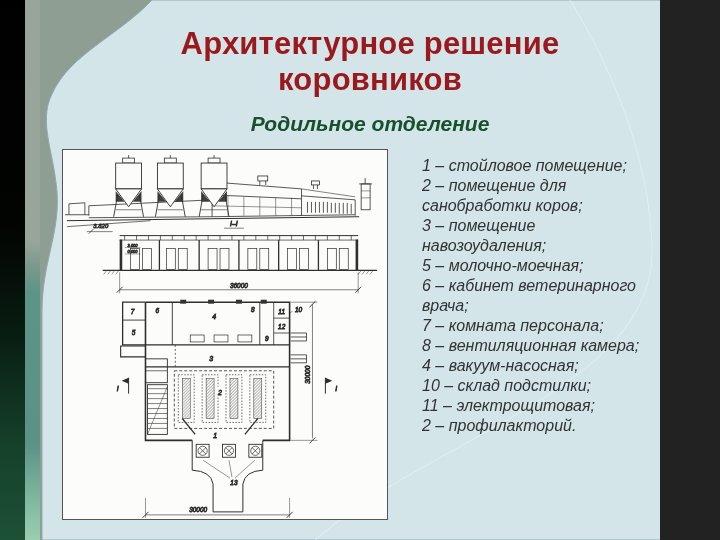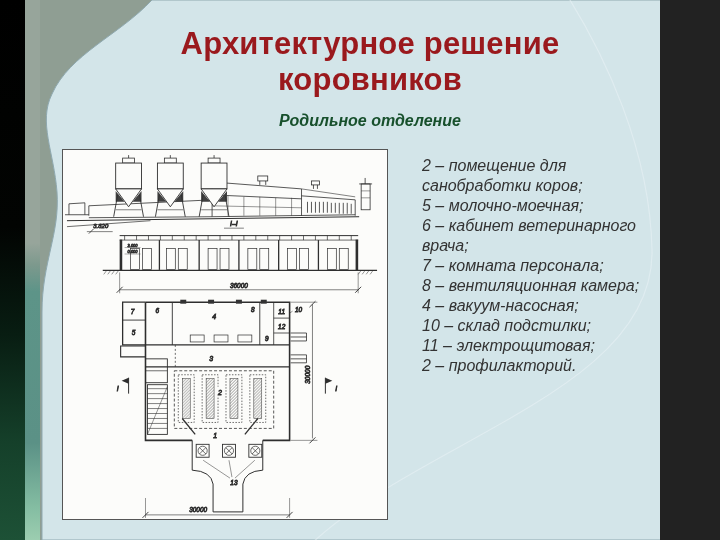--- a/index.html
+++ b/index.html
@@ -30,21 +30,21 @@
       repeating-linear-gradient(90deg, rgba(255,255,255,.28) 0 1px, rgba(255,255,255,0) 1px 3px),
       linear-gradient(180deg,#41b15f 0%,#2a8a4c 12%,#14552f 25%,#0d3a28 40%,#2d6450 55%,#679e88 68%,#a8cab4 80%,#d9e9dc 90%,#c9ddcd 100%);
   }
   .title{
     position:absolute;left:90px;top:26px;width:560px;z-index:3;
     text-align:center;font-size:31px;font-weight:bold;line-height:1.16;
     color:#9a191d;letter-spacing:.2px;
   }
   .subtitle{
     position:absolute;left:90px;top:112px;width:560px;z-index:3;
-    text-align:center;font-size:16px;font-weight:bold;font-style:italic;
+    text-align:center;font-size:21px;font-weight:bold;font-style:italic;
     color:#17502c;
   }
   .panel{
     position:absolute;left:62px;top:149px;width:326px;height:371px;z-index:3;
     background:#fcfcfa;border:1px solid #555;
   }
   .legend{
     position:absolute;left:422px;top:156px;width:218px;z-index:3;
     font-size:16px;font-style:italic;line-height:20px;color:#333;
   }
@@ -382,21 +382,23 @@
           <text class="dtxt" x="149" y="212" font-size="7" text-anchor="middle">3</text>
           <text class="dtxt" x="158" y="246" font-size="7" text-anchor="middle">2</text>
           <text class="dtxt" x="153" y="290" font-size="7" text-anchor="middle">1</text>
           <text class="dtxt" x="172" y="337" font-size="6.5" text-anchor="middle">13</text>
         </g>
       </g>
     </svg>
   </div>
 
   <div class="legend">
+    <div>1 – стойловое помещение;</div>
     <div>2 – помещение для санобработки коров;</div>
+    <div>3 – помещение навозоудаления;</div>
     <div>5 – молочно-моечная;</div>
     <div>6 – кабинет ветеринарного врача;</div>
     <div>7 – комната персонала;</div>
     <div>8 – вентиляционная камера;</div>
     <div>4 – вакуум-насосная;</div>
     <div>10 – склад подстилки;</div>
     <div>11 – электрощитовая;</div>
     <div>2 – профилакторий.</div>
   </div>
 

